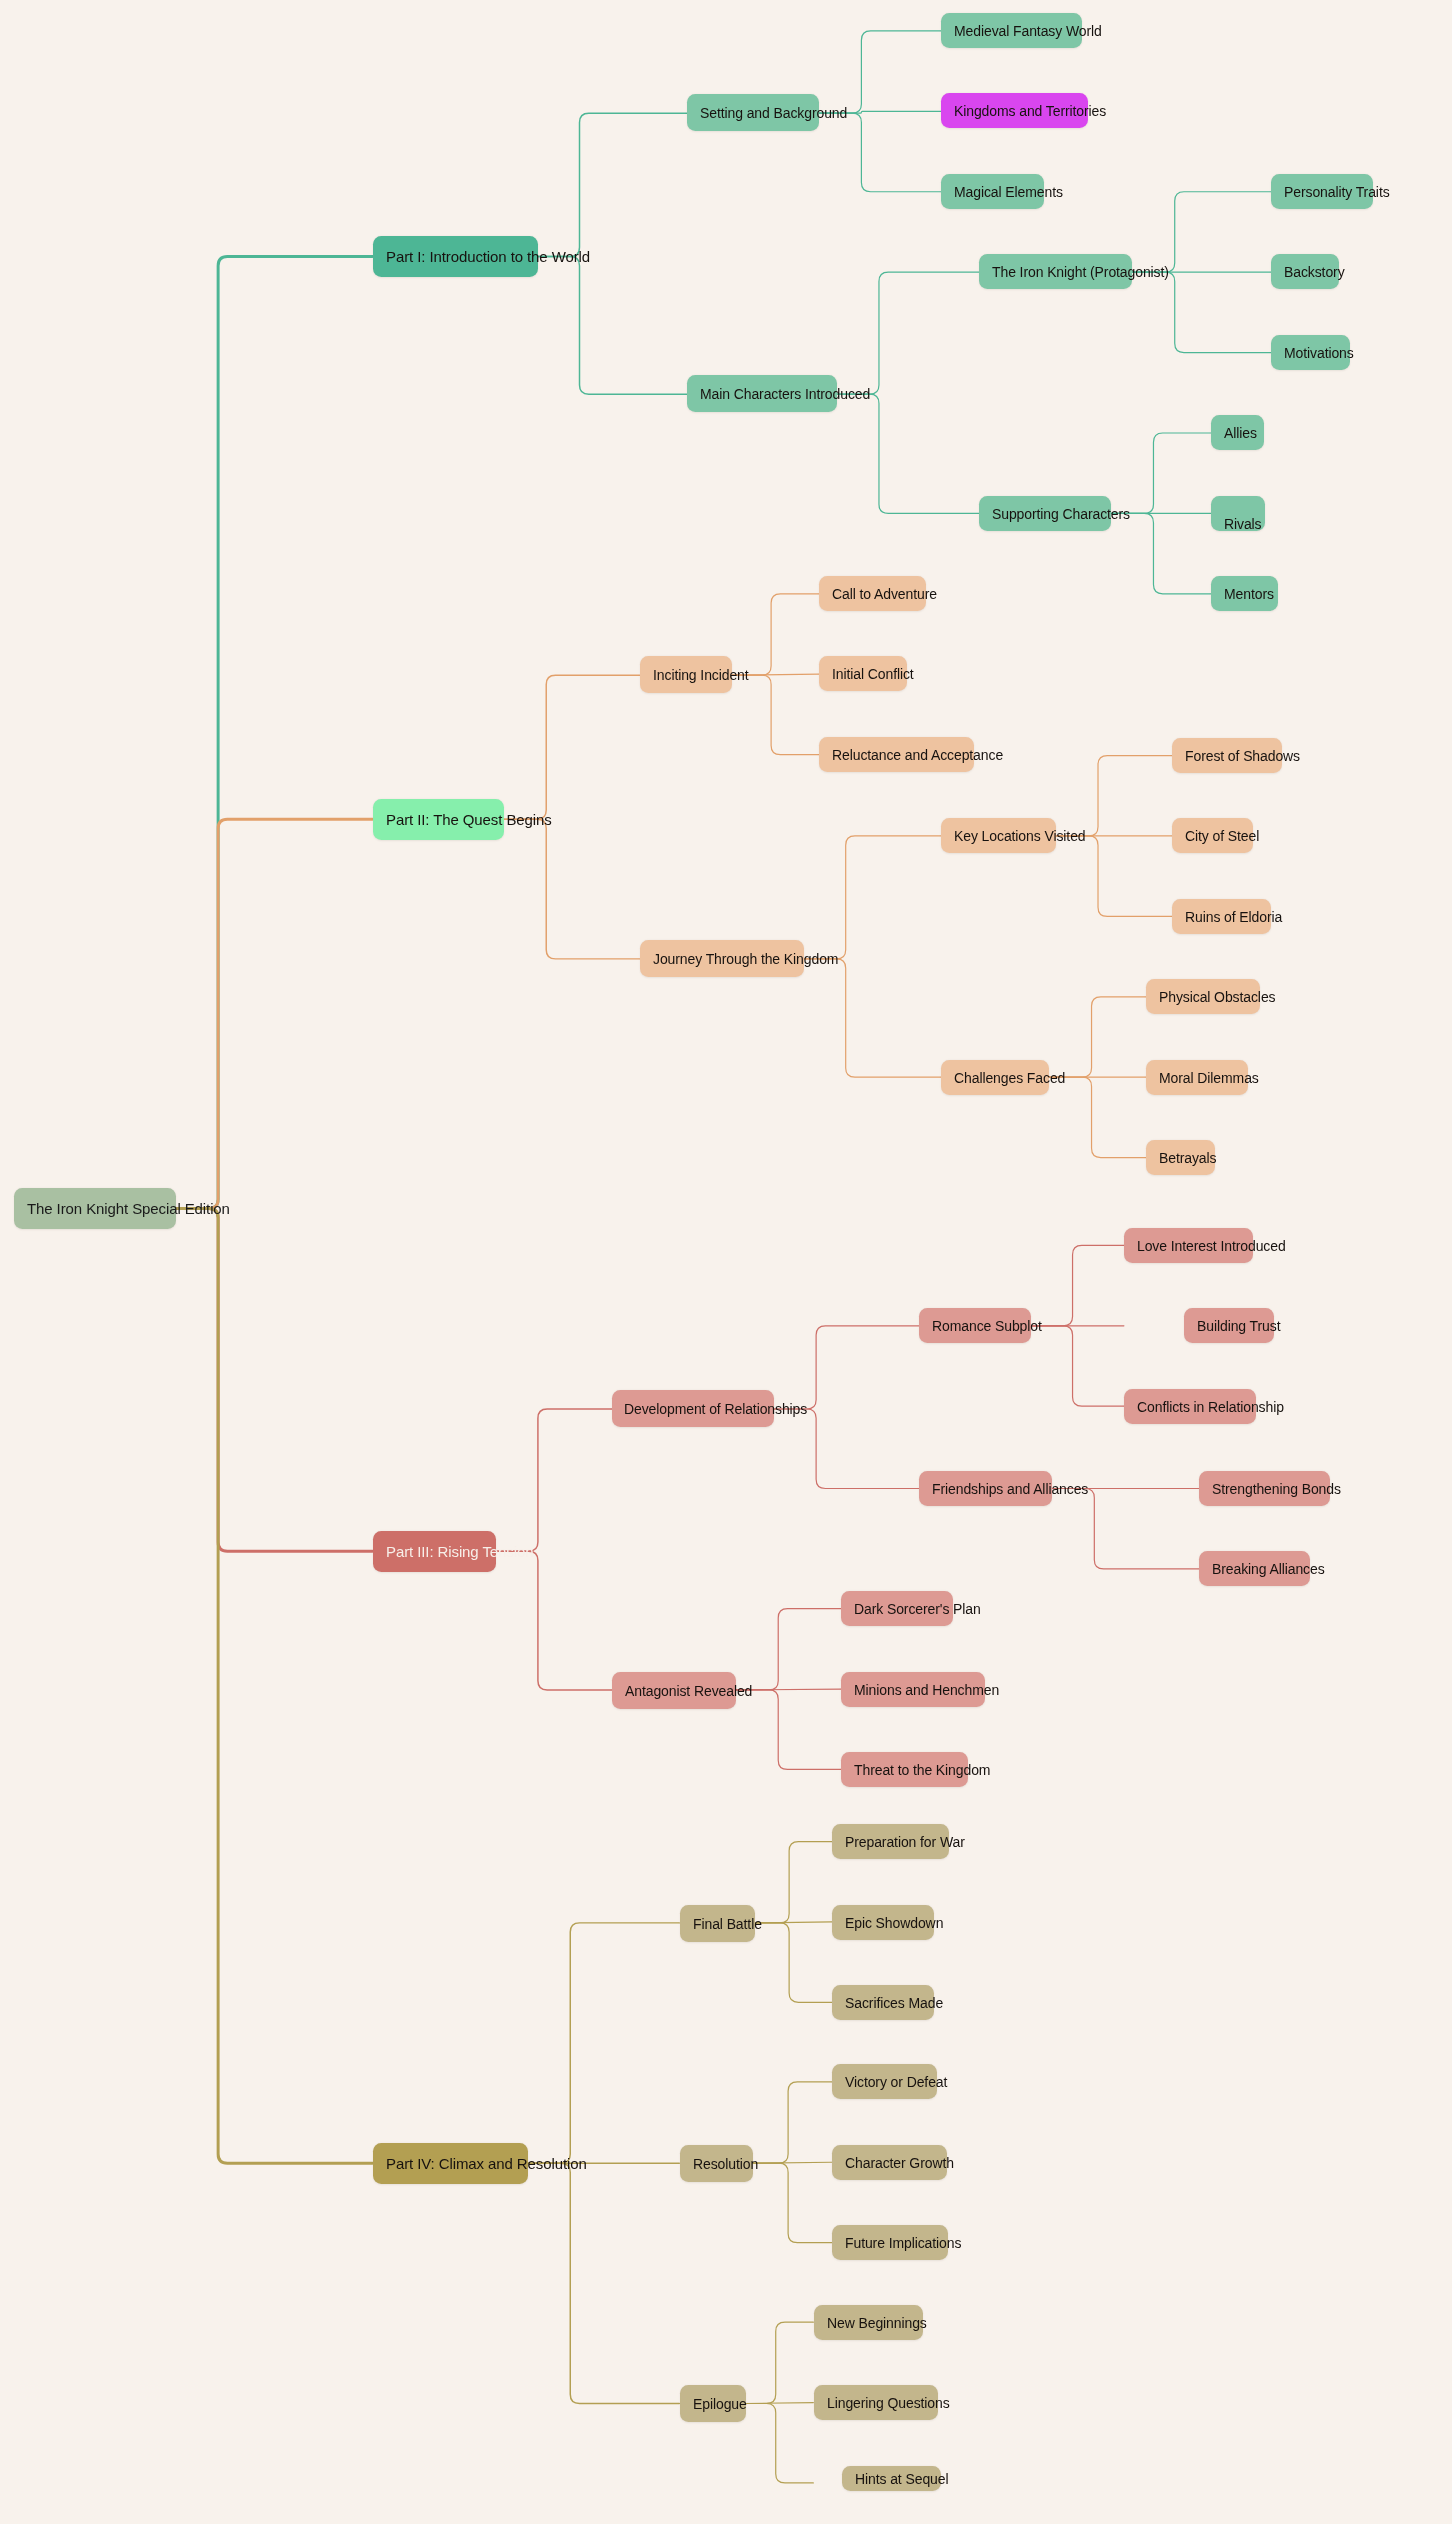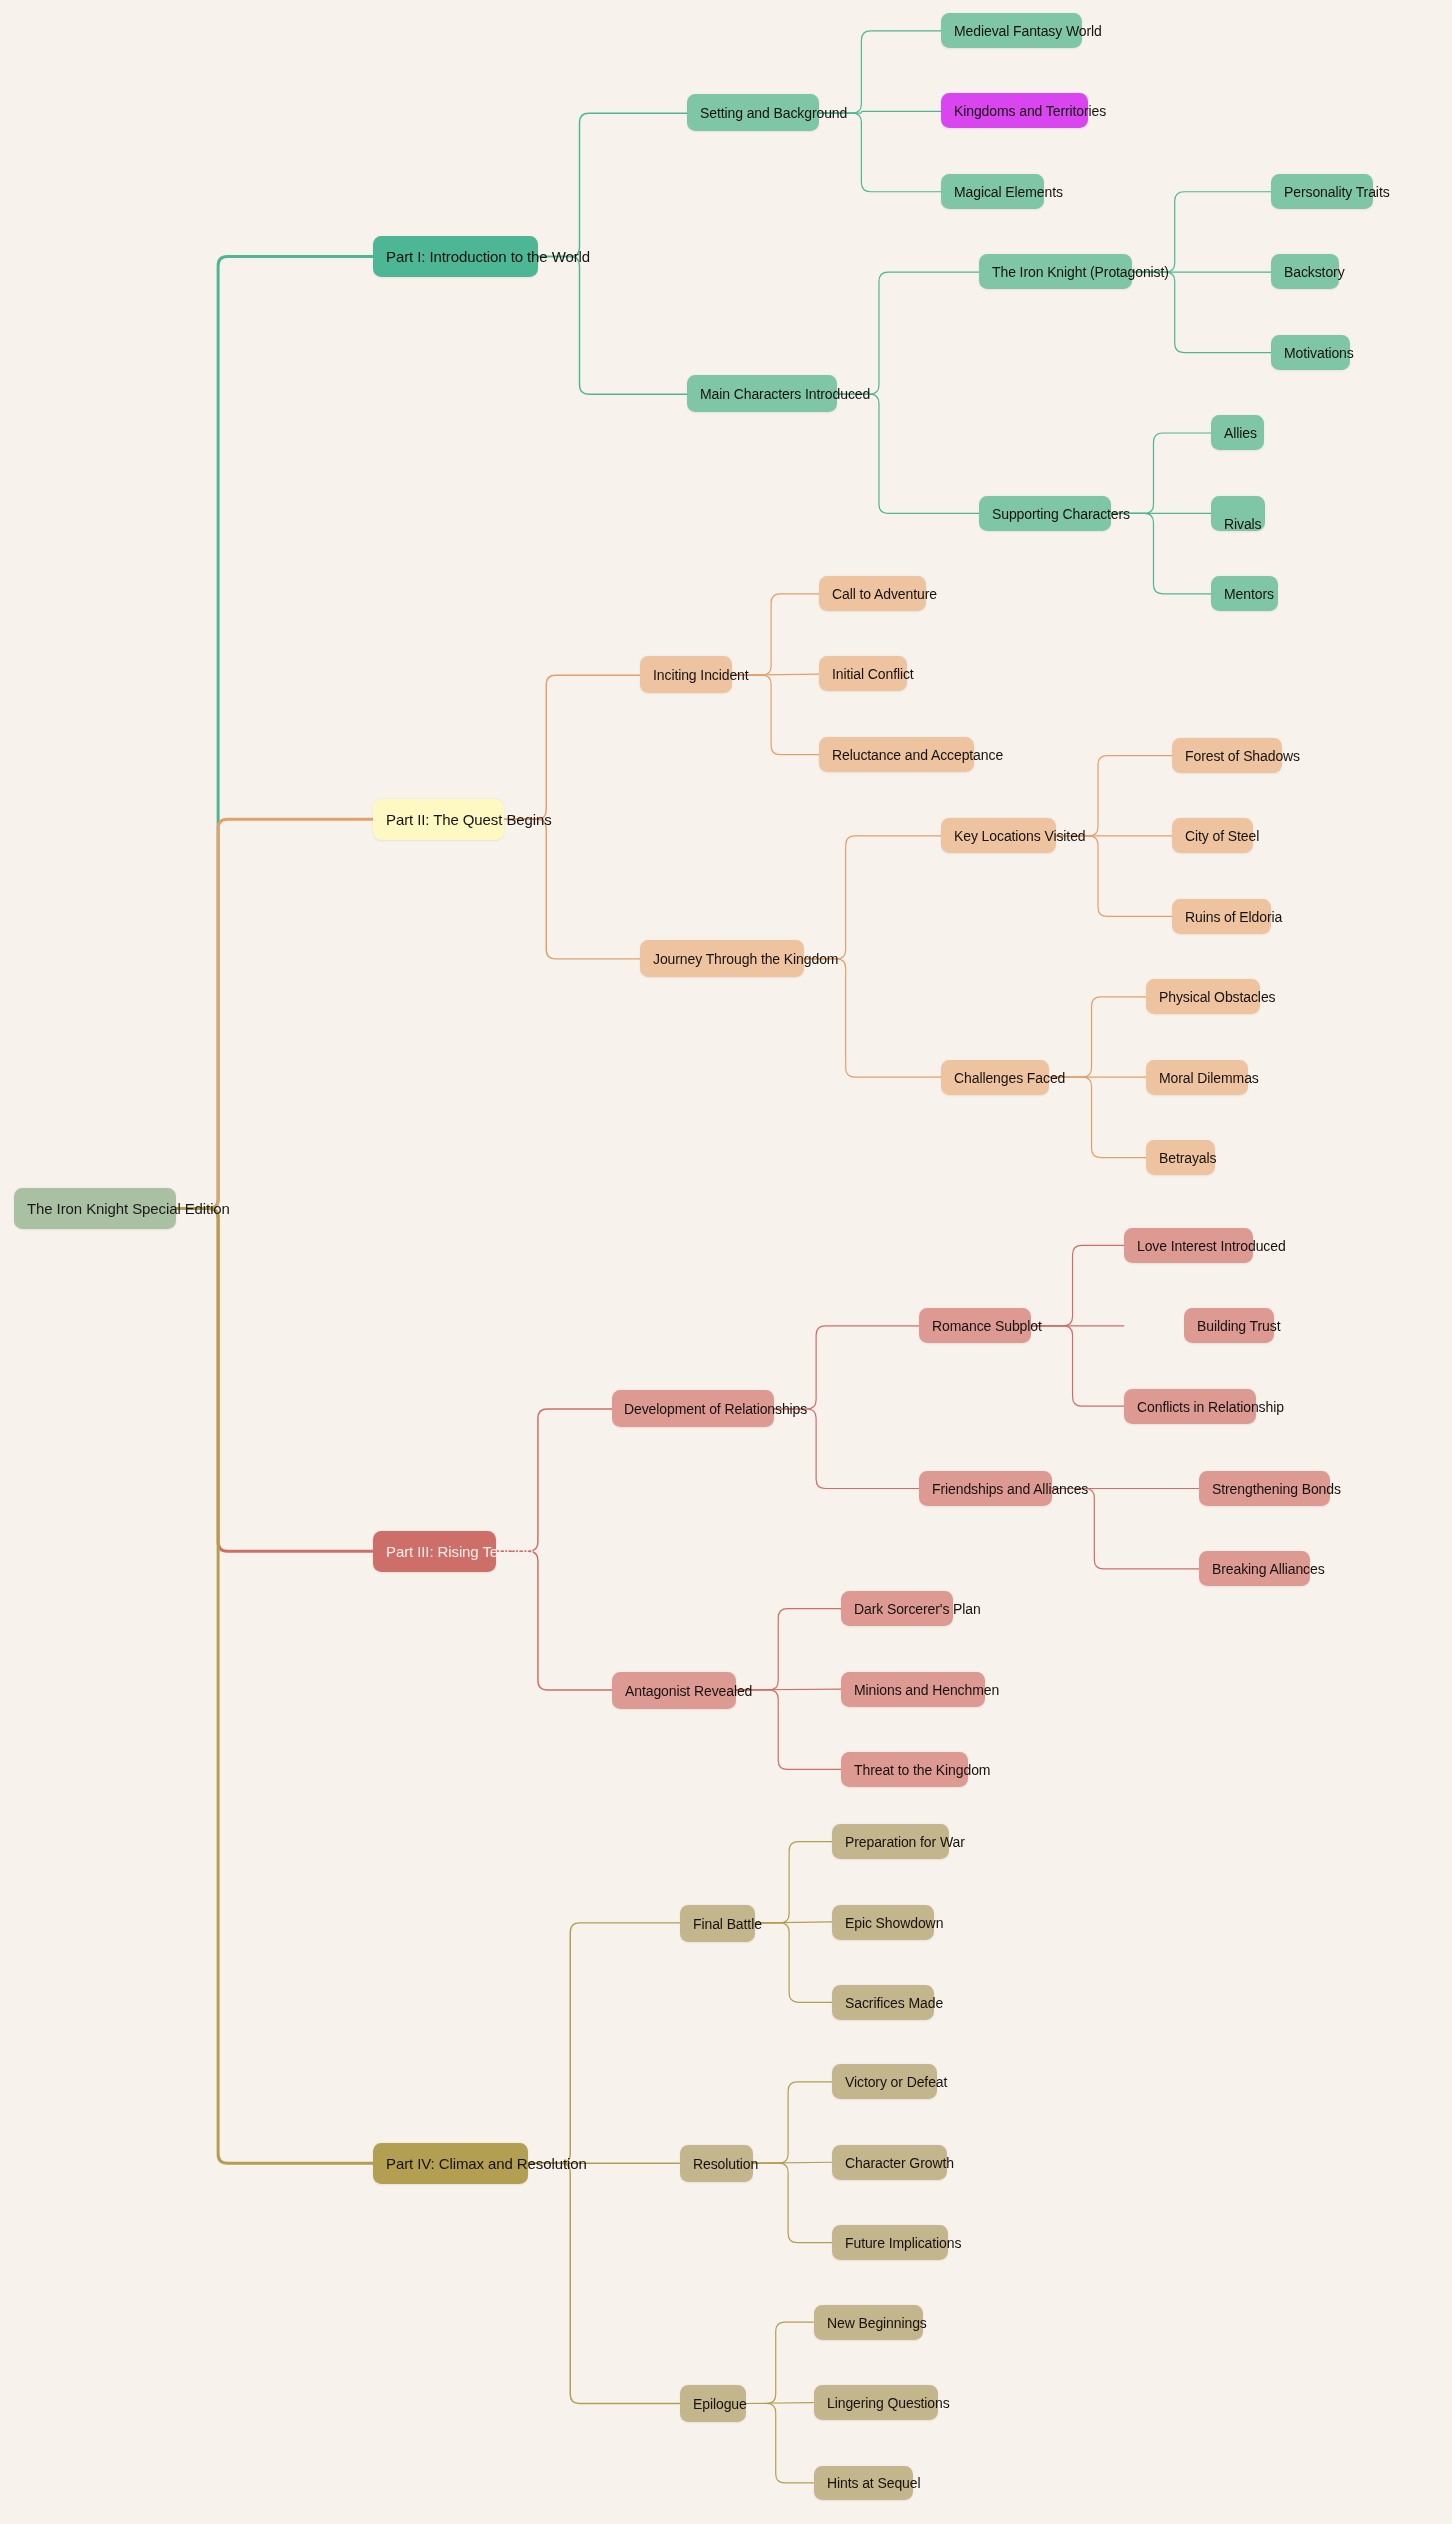--- a/index.html
+++ b/index.html
@@ -158,21 +158,21 @@
       </div>
       <div class="node lvl-3" style="left: 1211px; top: 415px; width: 53px; height: 35px; background: rgb(126, 198, 166); color: rgb(23, 18, 15);">
         <span class="label">Allies</span>
       </div>
       <div class="node lvl-3" style="left: 1211px; top: 496px; width: 54px; height: 35px; background: rgb(126, 198, 166); color: rgb(23, 18, 15); align-items: flex-end;">
         <span class="label">Rivals</span>
       </div>
       <div class="node lvl-3" style="left: 1211px; top: 576px; width: 67px; height: 35px; background: rgb(126, 198, 166); color: rgb(23, 18, 15);">
         <span class="label">Mentors</span>
       </div>
-      <div class="node lvl-1" style="left: 373px; top: 799px; width: 131px; height: 41px; background: #fef9c3; color: rgb(23, 18, 15);">
+      <div class="node lvl-1" style="left: 373px; top: 799px; width: 131px; height: 41px; background: #86efac; color: rgb(23, 18, 15);">
         <span class="label">Part II: The Quest Begins</span>
       </div>
       <div class="node lvl-2" style="left: 640px; top: 656px; width: 92px; height: 37px; background: rgb(238, 195, 160); color: rgb(23, 18, 15);">
         <span class="label">Inciting Incident</span>
       </div>
       <div class="node lvl-3" style="left: 819px; top: 576px; width: 107px; height: 35px; background: rgb(238, 195, 160); color: rgb(23, 18, 15);">
         <span class="label">Call to Adventure</span>
       </div>
       <div class="node lvl-3" style="left: 819px; top: 656px; width: 88px; height: 35px; background: rgb(238, 195, 160); color: rgb(23, 18, 15);">
         <span class="label">Initial Conflict</span>
@@ -275,18 +275,18 @@
       </div>
       <div class="node lvl-2" style="left: 680px; top: 2385px; width: 66px; height: 37px; background: rgb(195, 182, 140); color: rgb(23, 18, 15);">
         <span class="label">Epilogue</span>
       </div>
       <div class="node lvl-3" style="left: 814px; top: 2305px; width: 109px; height: 35px; background: rgb(195, 182, 140); color: rgb(23, 18, 15);">
         <span class="label">New Beginnings</span>
       </div>
       <div class="node lvl-3" style="left: 814px; top: 2385px; width: 124px; height: 35px; background: rgb(195, 182, 140); color: rgb(23, 18, 15);">
         <span class="label">Lingering Questions</span>
       </div>
-      <div class="node lvl-3" style="left: 814px; top: 2466px; width: 99px; height: 34px; background: rgb(195, 182, 140); color: rgb(23, 18, 15);">
+      <div class="node lvl-3" style="left: 842px; top: 2466px; width: 99px; height: 25px; background: rgb(195, 182, 140); color: rgb(23, 18, 15);">
         <span class="label">Hints at Sequel</span>
       </div>
     </div>
 </div>
 
 
 </body></html>

